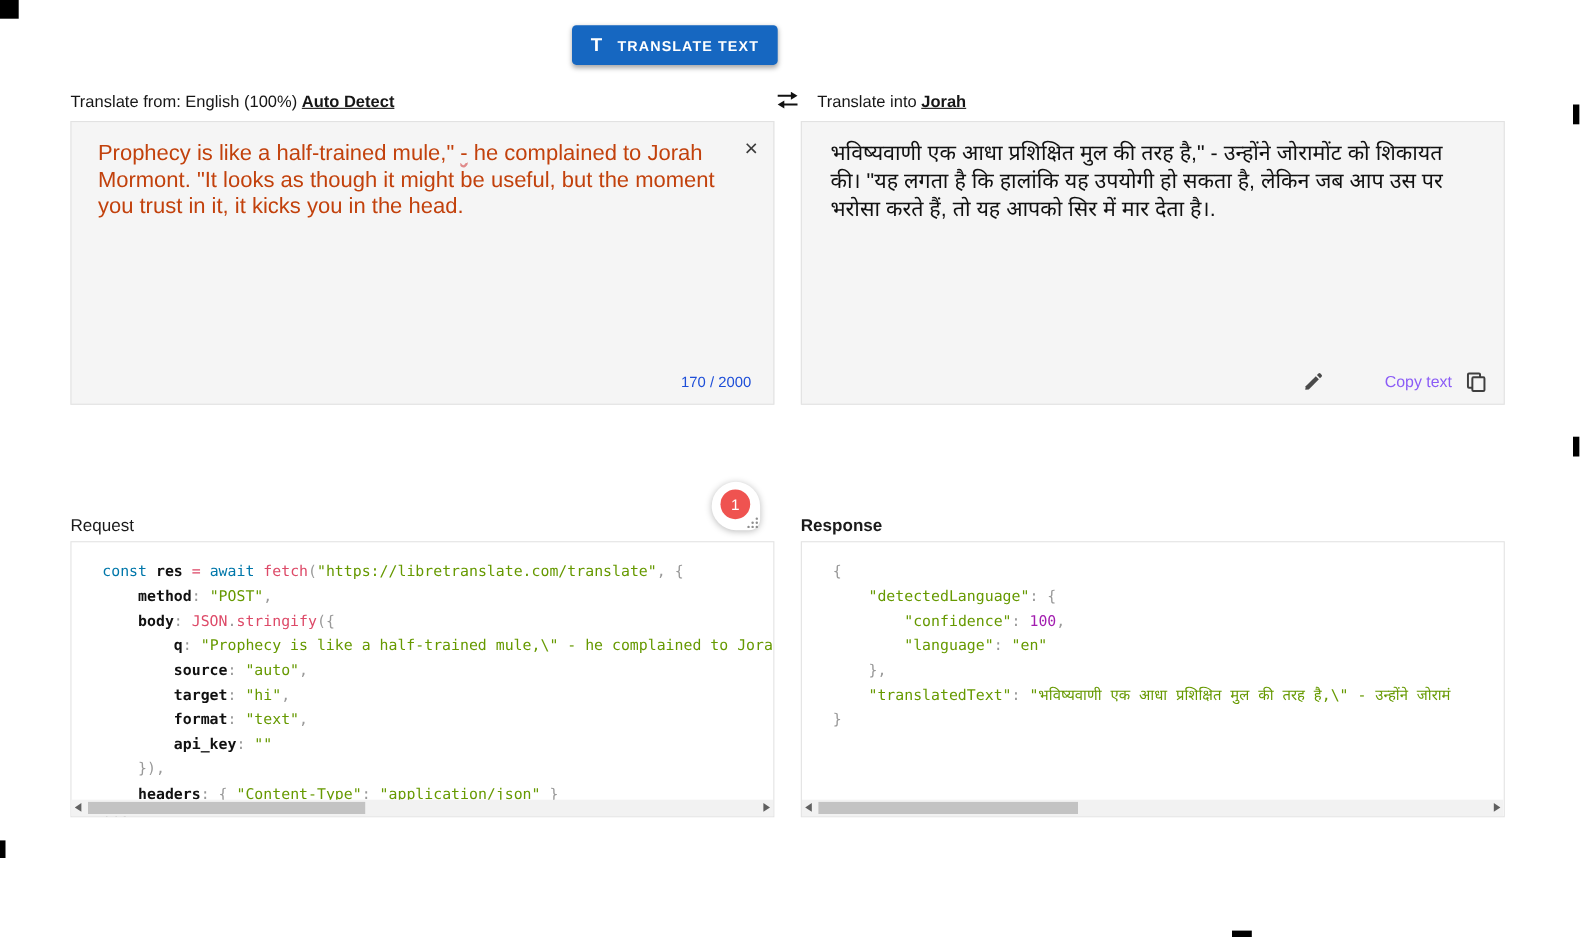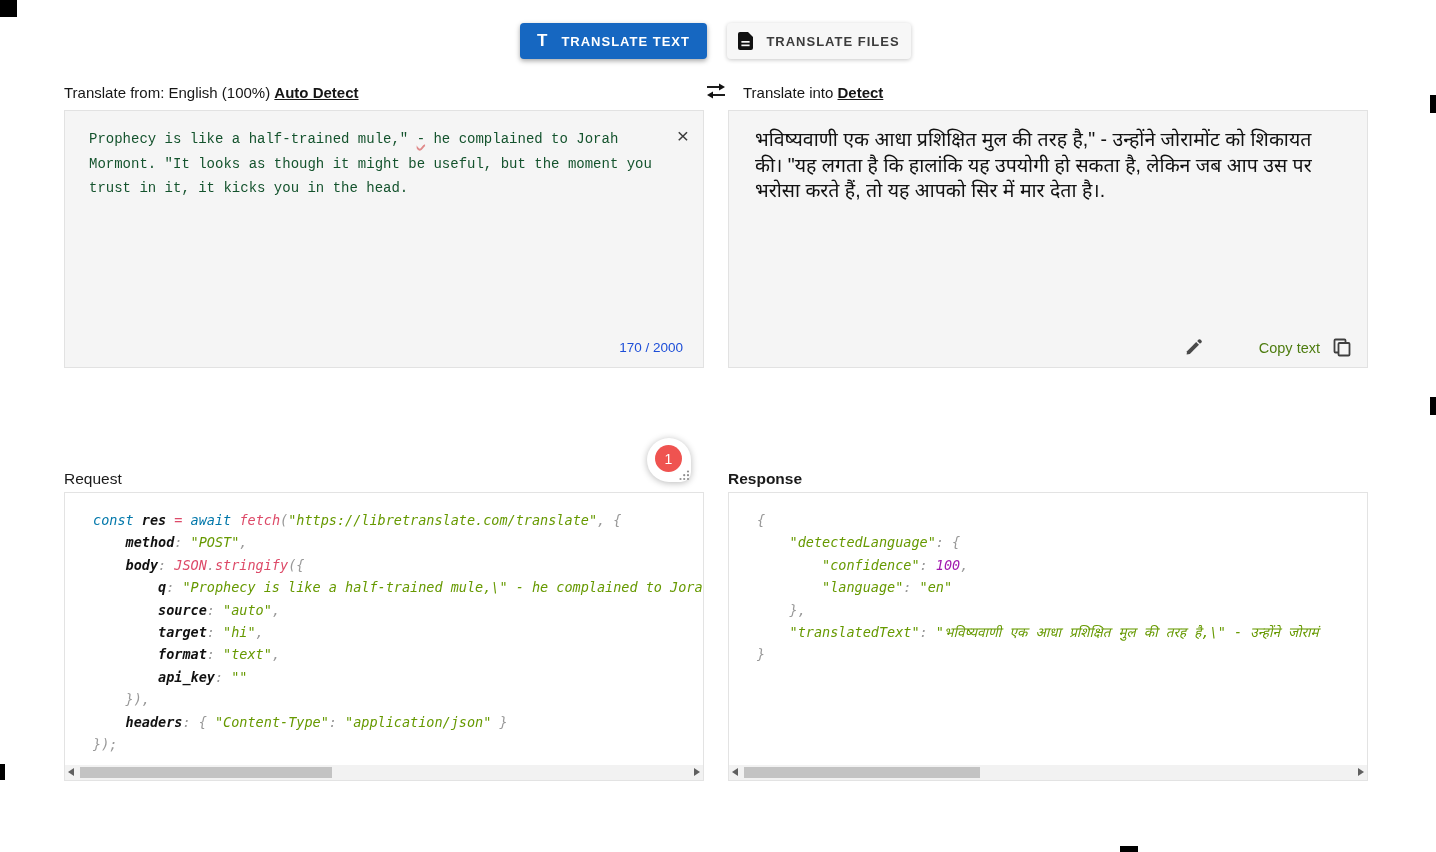--- a/index.html
+++ b/index.html
@@ -20,48 +20,48 @@
   .hdr-right { left:743px; }
   .lang-link { font-weight:bold; text-decoration:underline; cursor:pointer;text-align:right; }
   .swap { position:absolute; left:704px; top:81px; width:24px; height:20px; cursor:pointer; }
 
   
   .panel { position:absolute; top:110px; width:640px; height:258px;
            background:#f5f5f5; border:1px solid #e2e2e2; }
   .panel-src { left:64px; }
   .panel-tgt { left:728px; }
   .src-text { position:absolute; left:24px; top:16px; right:46px;
-              font-size:14px; line-height:24.5px; color:#14532d;font-family:Liberation Mono, monospace; }
+              font-size:20px; line-height:24.5px; color:#c2410c; }
   .missp { text-decoration:underline wavy #e08a8a; text-decoration-thickness:1.5px; }
   .clear-btn { position:absolute; top:14px; right:14px; font-size:21px; line-height:21px;
                color:#3c3c3c; cursor:pointer; font-weight:400; }
   .char-counter { position:absolute; right:20px; bottom:12px; font-size:13.5px; color:#1d4ed8; }
   .tgt-text { position:absolute; left:26px; top:16px; right:26px;
               font-size:19.5px; line-height:25.5px; color:#111; }
   .tgt-actions { position:absolute; right:16px; bottom:10px; display:flex; align-items:center; gap:13px; }
-  .copy-label { font-size:14.5px; color:#4d7c0f;margin-left:44px; }
+  .copy-label { font-size:14.5px; color:#8b5cf6;margin-left:44px; }
   .icon-btn { cursor:pointer; display:flex; align-items:center; }
 
   
   .section-label { position:absolute; top:470px; font-size:15.5px; color:#1a1a1a; }
   .lbl-request { left:64px; }
   .lbl-response { left:728px;font-weight:bold; }
 
   
   .badge-blob { position:absolute; left:647px; top:438px; width:44px; height:44px;
                 background:#fff; border-radius:50% 50% 10px 50%;
                 box-shadow:0 1px 7px rgba(0,0,0,.28); cursor:pointer; }
   .badge-red { position:absolute; left:8px; top:7px; width:27px; height:27px; border-radius:50%;
                background:#ef5350; color:#fff; font-size:14px; display:flex;
                align-items:center; justify-content:center; }
   .badge-dots { position:absolute; right:1px; bottom:1px; }
 
   
-  .code-panel { position:absolute; top:492px; width:640px; height:289px;
-                background:#fff; border:1px solid #e3e3e3; overflow:hidden;font-style:italic; }
+  .code-panel { position:absolute; top:492px; width:640px; height:251px;
+                background:#fff; border:1px solid #e3e3e3; overflow:hidden; }
   .code-panel-req { left:64px; }
   .code-panel-res { left:728px; }
   .code { position:absolute; left:28px; top:16px; right:0;
           font-family:"DejaVu Sans Mono", monospace; font-size:13.5px; }
   .code-line { height:22.4px; line-height:22.4px; white-space:pre; }
   .tok-kw { color:#0077aa; }
   .tok-fn { color:#dd4a68; }
   .tok-st { color:#669900; }
   .tok-nu { color:#a21caf; }
   .tok-pu { color:#999999; }
@@ -94,49 +94,39 @@
 <div class="edge-marker m-r1"></div>
 <div class="edge-marker m-r2"></div>
 <div class="edge-marker m-l1"></div>
 <div class="edge-marker m-b1"></div>
 
 <div class="tabbar">
   <div class="tab tab-primary">
     <span class="tab-ticon">T</span>
     <span>TRANSLATE TEXT</span>
   </div>
-  <div class="tab tab-secondary">
-    <span class="icon">
-      <svg width="15" height="18" viewBox="0 0 15 18">
-        <path d="M2 0 h8 l5 5 v11 a2 2 0 0 1 -2 2 h-11 a2 2 0 0 1 -2 -2 v-14 a2 2 0 0 1 2 -2 z" fill="#111"></path>
-        <rect x="3.4" y="9" width="8.2" height="1.7" fill="#f7f7f7"></rect>
-        <rect x="3.4" y="12.5" width="8.2" height="1.7" fill="#f7f7f7"></rect>
-      </svg>
-    </span>
-    <span>TRANSLATE FILES</span>
-  </div>
 </div>
 
 <div class="hdr hdr-left">
   <span>Translate from: English (100%) </span><span class="lang-link">Auto Detect</span>
 </div>
 
 <div class="swap">
   <svg width="24" height="20" viewBox="0 0 24 20">
     <g stroke="#111" stroke-width="1.9" fill="#111">
       <line x1="3" y1="6" x2="17" y2="6"></line>
       <path d="M15 2.4 L21 6 L15 9.6 z" stroke="none"></path>
       <line x1="21" y1="14" x2="7" y2="14"></line>
       <path d="M9 10.4 L3 14 L9 17.6 z" stroke="none"></path>
     </g>
   </svg>
 </div>
 
 <div class="hdr hdr-right">
-  <span>Translate into </span><span class="lang-link">Detect</span>
+  <span>Translate into </span><span class="lang-link">Jorah</span>
 </div>
 
 <div class="panel panel-src">
   <div class="src-text"><span>Prophecy is like a half-trained mule," </span><span class="missp">-</span><span> he complained to Jorah Mormont. "It looks as though it might be useful, but the moment you trust in it, it kicks you in the head.</span></div>
   <div class="clear-btn">×</div>
   <div class="char-counter">170 / 2000</div>
 </div>
 
 <div class="panel panel-tgt">
   <div class="tgt-text">भविष्यवाणी एक आधा प्रशिक्षित मुल की तरह है," - उन्होंने जोरामोंट को शिकायत की। "यह लगता है कि हालांकि यह उपयोगी हो सकता है, लेकिन जब आप उस पर भरोसा करते हैं, तो यह आपको सिर में मार देता है।.</div>

